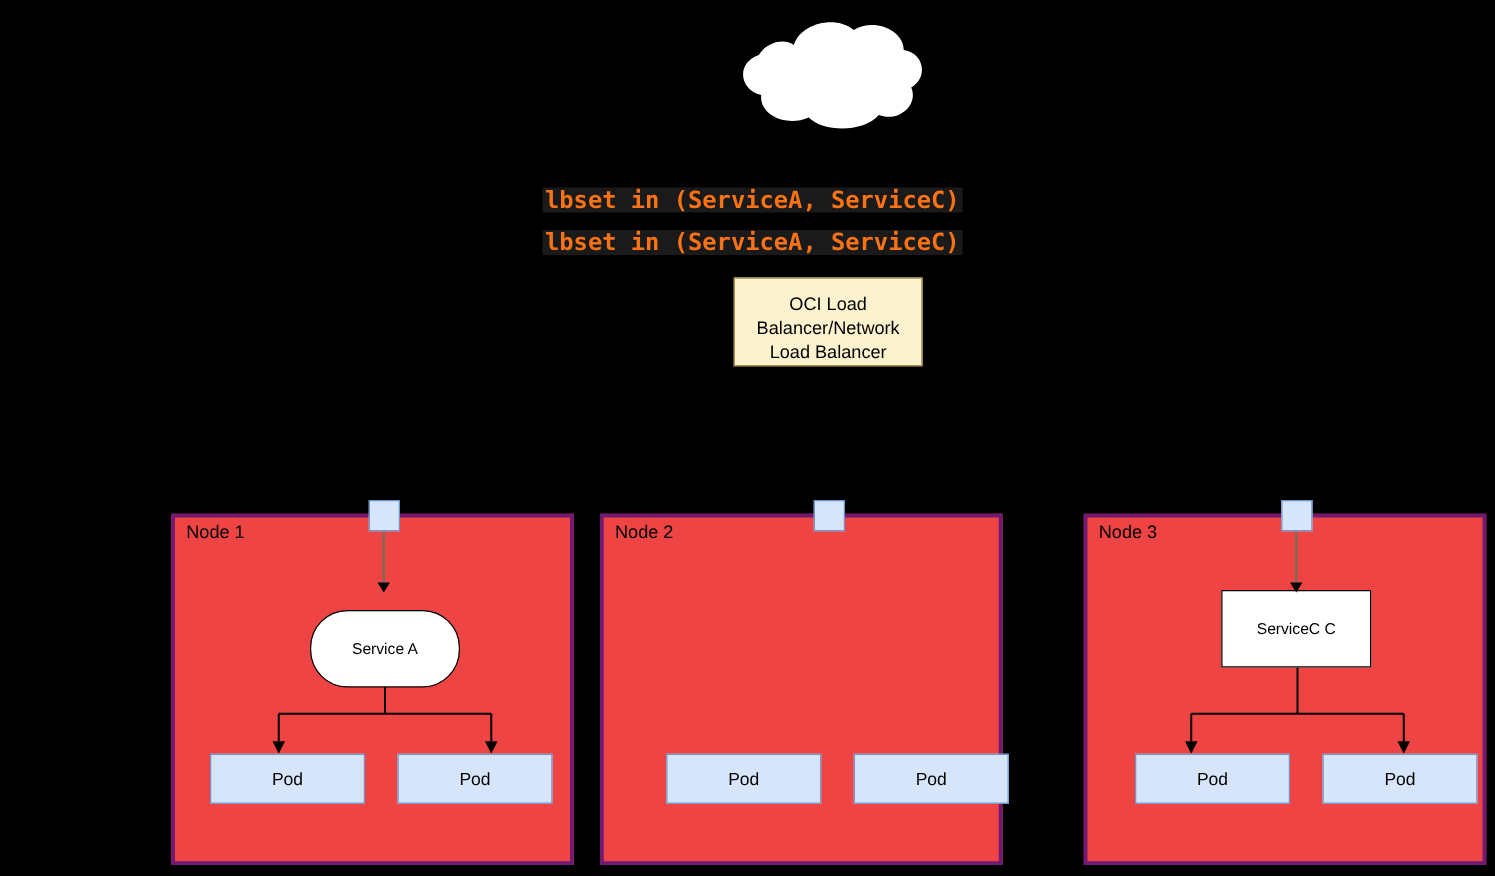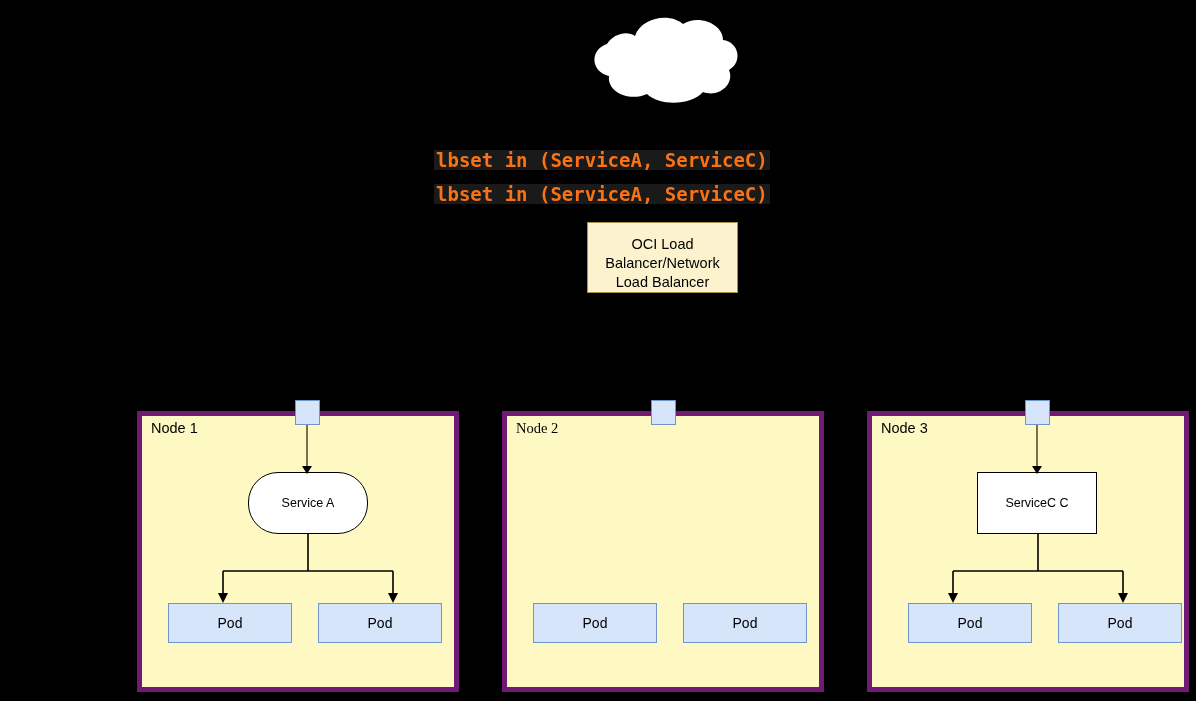--- a/index.html
+++ b/index.html
@@ -64,26 +64,26 @@
     line-height: 19px;
   }
   #lb-box .lb-text { white-space: pre-line; }
 
   
   .node {
     position: absolute;
     top: 411px;
     width: 322px;
     height: 281px;
-    background: #fef9c3;
-    border: 5px solid #701a75;
+    background: #ef4444;
+    border: 3px solid #701a75;
     box-sizing: border-box;
   }
   #node-1 { left: 137px; }
-  #node-2 { left: 502px; font-family: Liberation Serif, serif; }
+  #node-2 { left: 480px; }
   #node-3 { left: 867px; }
   .node-label {
     position: absolute;
     left: 9px;
     top: 4px;
     font-size: 14.5px;
     color: #000000;
   }
 
   
@@ -129,21 +129,21 @@
     background: #ffffff;
     border: 1px solid #000000;
     box-sizing: border-box;
     display: flex;
     align-items: center;
     justify-content: center;
     font-size: 12.5px;
     color: #000000;
     z-index: 3;
   }
-  #service-a { left: 248px; top: 472px; border-radius: 30px; }
+  #service-a { left: 248px; top: 488px; border-radius: 30px; }
   #service-c { left: 977px; top: 472px; }
 
   
   .pod-box {
     position: absolute;
     width: 124px;
     height: 40px;
     background: #d7e5fb;
     border: 1px solid #6c96cd;
     box-sizing: border-box;

